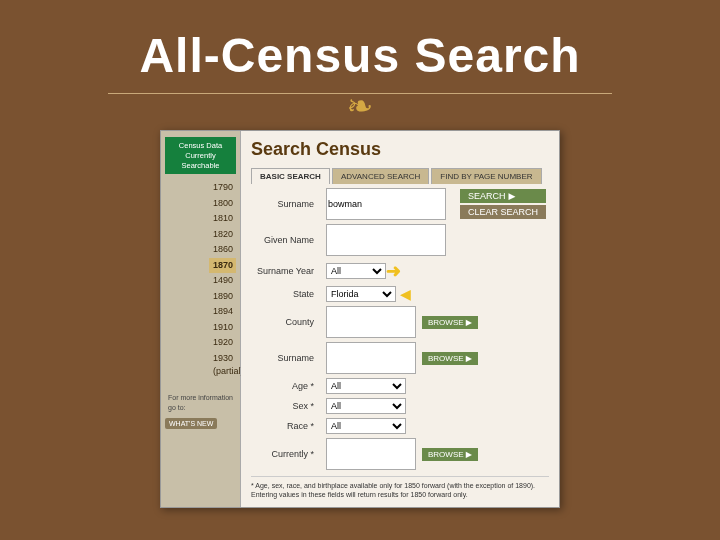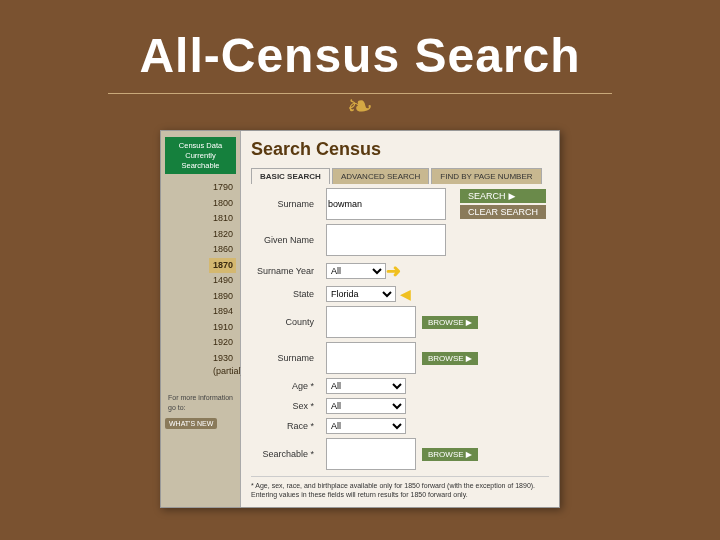--- a/index.html
+++ b/index.html
@@ -324,20 +324,20 @@
     </div>
 
     <div class="form-row">
       <div class="form-label">Race *</div>
       <select class="select-small" style="width:80px;">
         <option>All</option>
       </select>
     </div>
 
     <div class="form-row">
-      <div class="form-label">Searchable *</div>
+      <div class="form-label">Currently *</div>
       <input class="form-input" type="text" style="width: 90px;" value="">
       <button class="btn-browse">BROWSE ▶</button>
     </div>
 
     <div class="footnote">* Age, sex, race, and birthplace available only for 1850 forward (with the exception of 1890). Entering values in these fields will return results for 1850 forward only.</div>
   </div>
 </div>
 
 </body></html>

